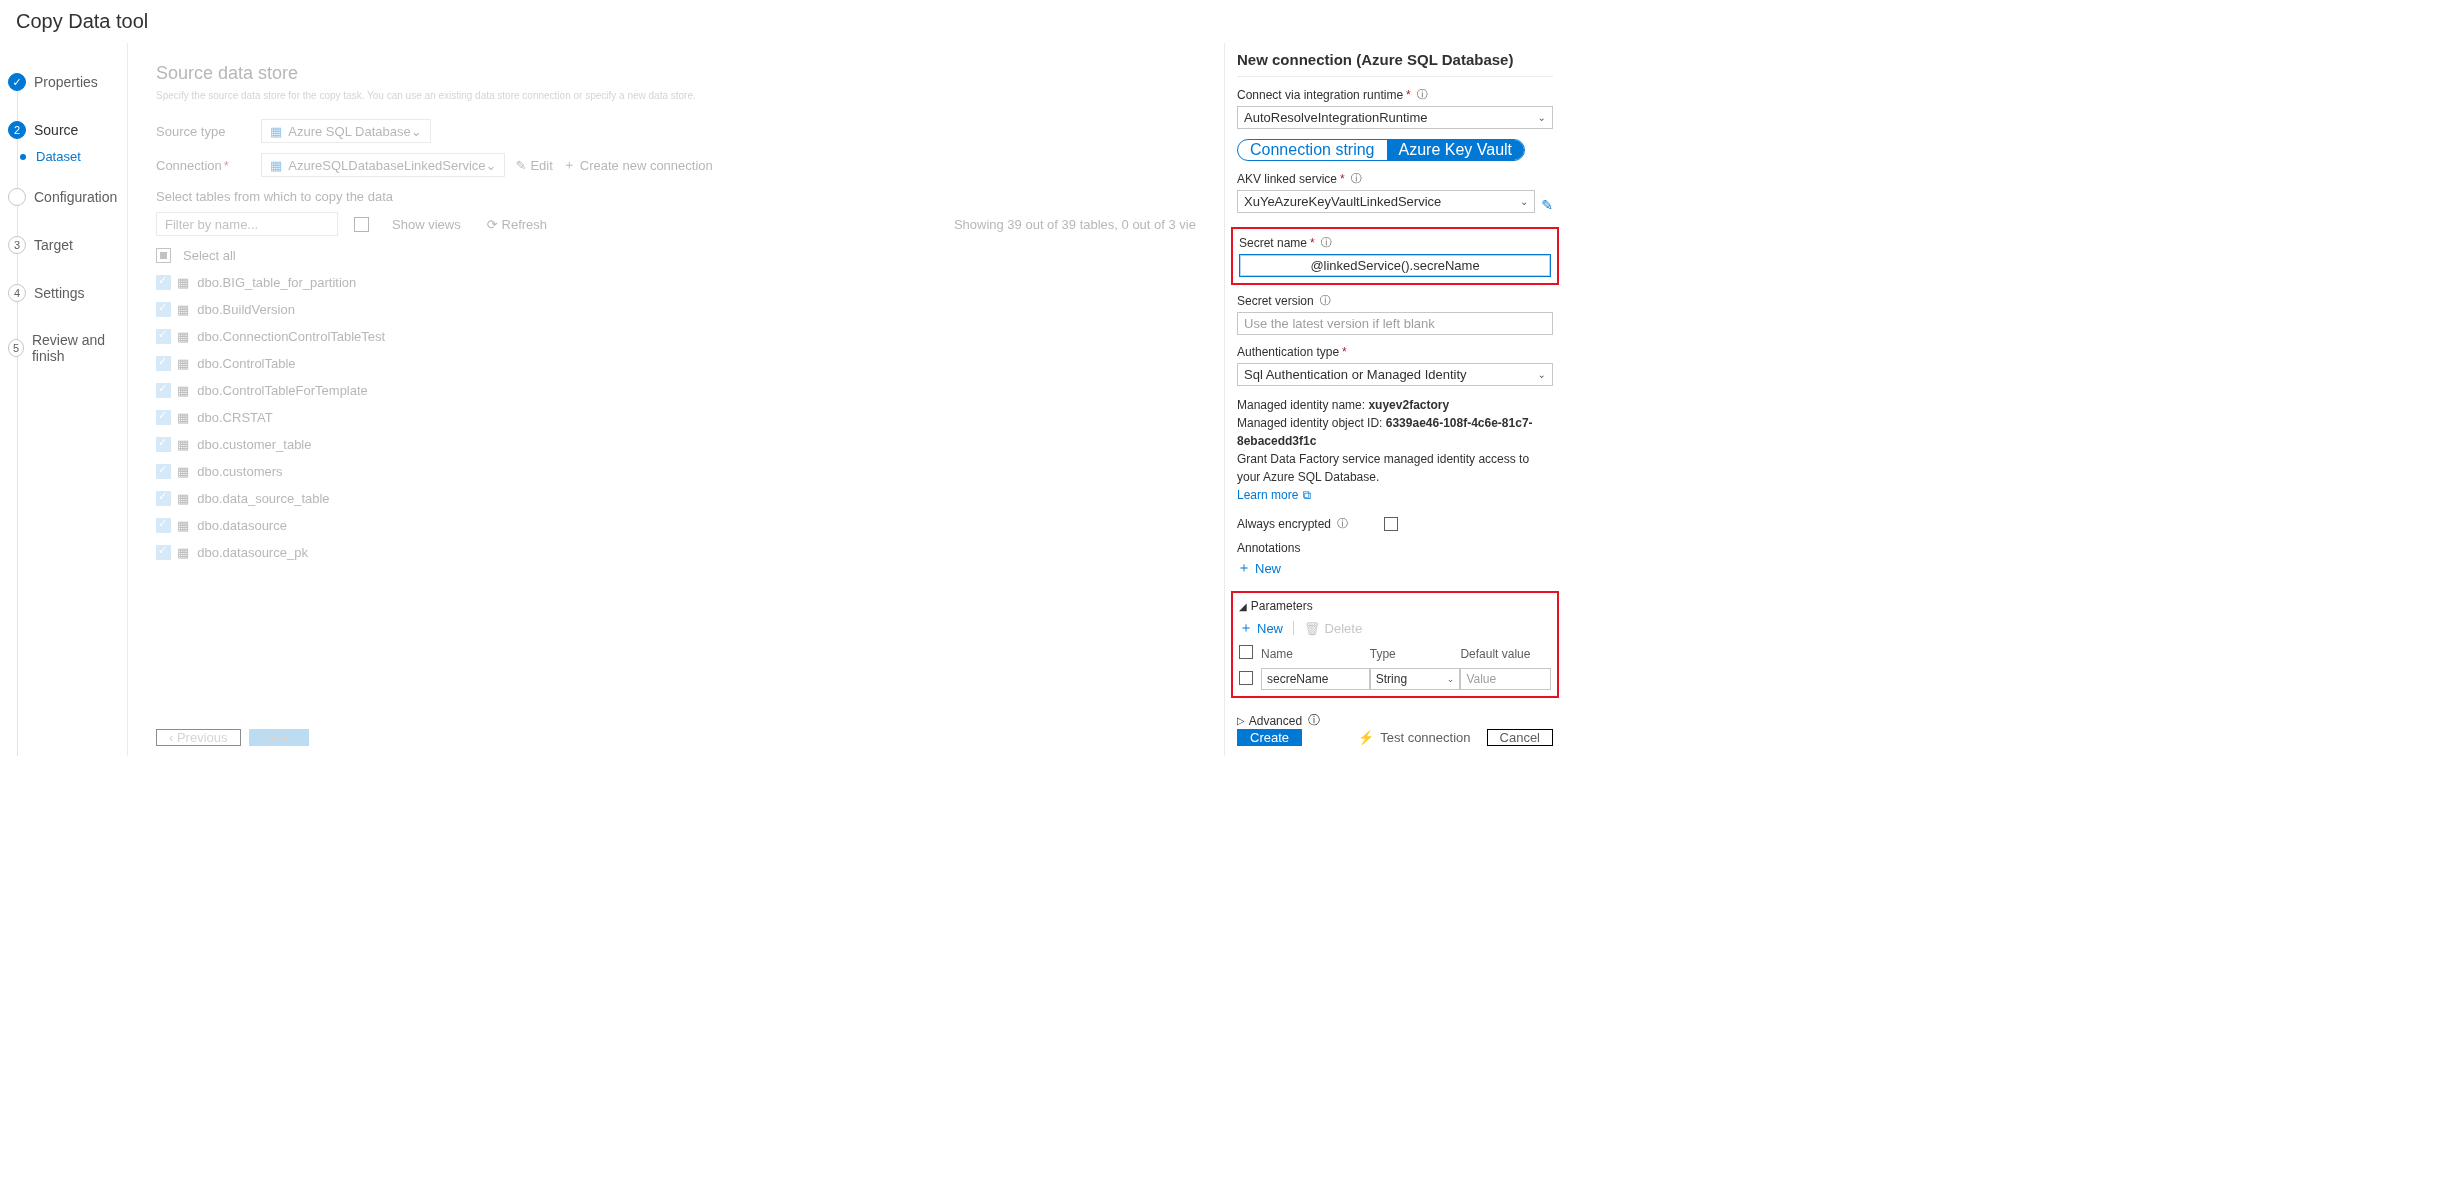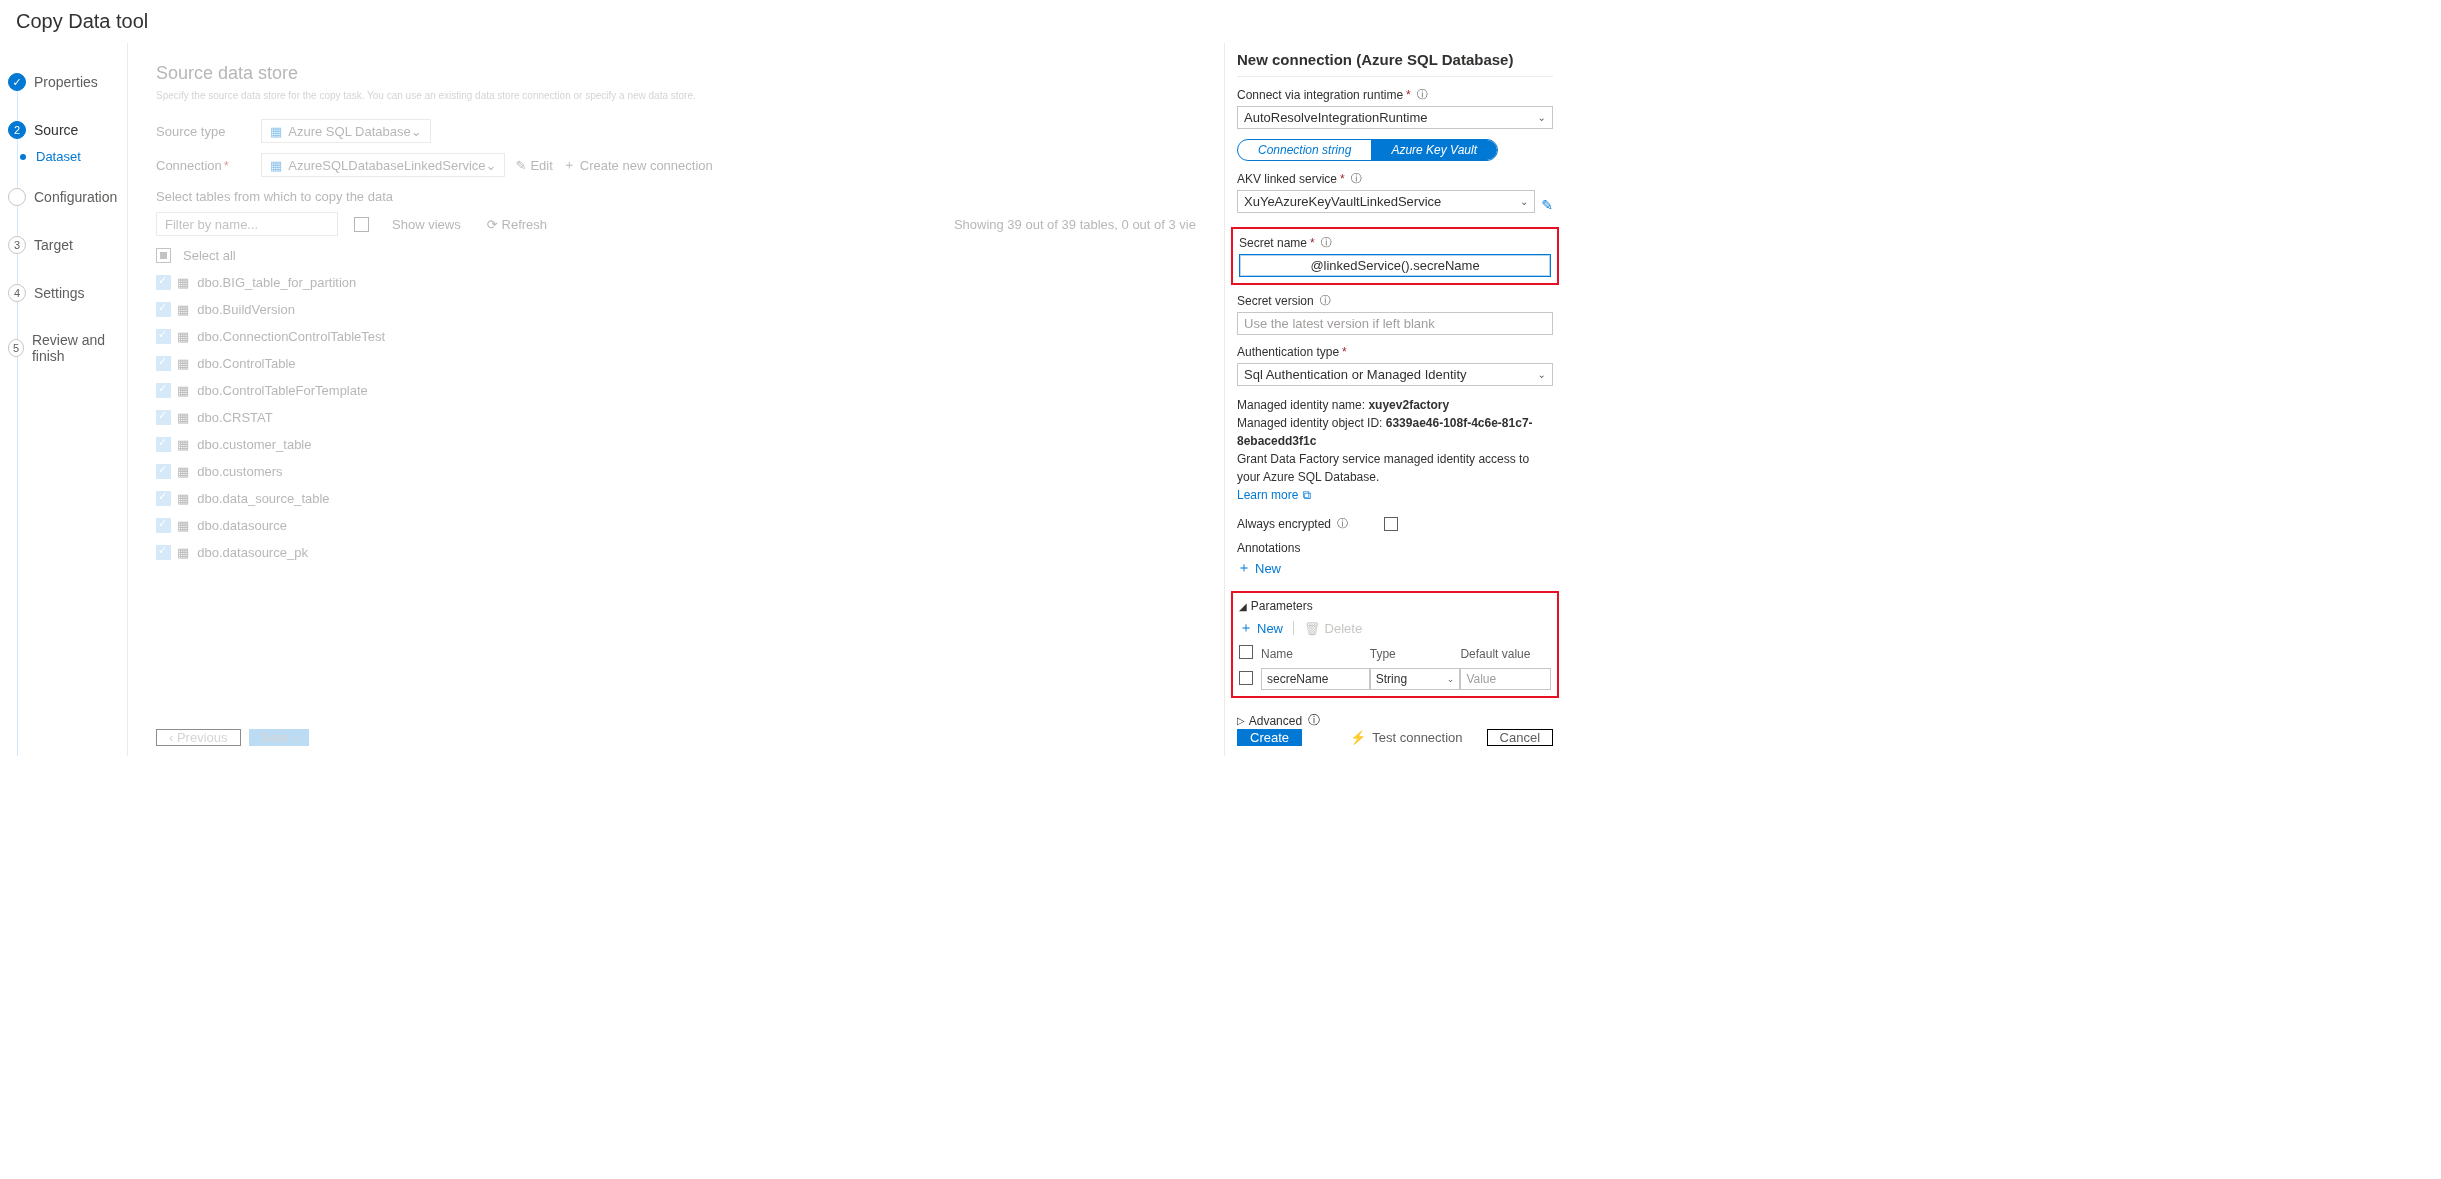--- a/index.html
+++ b/index.html
@@ -50,21 +50,21 @@
 .side-panel { width: 341px; border-left: 1px solid #edebe9; padding: 8px 12px; display: flex; flex-direction: column; position: relative; }
 .side-panel h3 { font-size: 15px; font-weight: 600; margin-bottom: 8px; }
 .side-panel hr { border: none; border-top: 1px solid #edebe9; margin: 0 0 10px; }
 .form-label { font-size: 12px; color: #323130; margin-bottom: 4px; display: flex; align-items: center; }
 .form-label .req { color: #a4262c; margin-left: 3px; }
 .form-label .info { margin-left: 6px; color: #605e5c; font-size: 11px; }
 .form-select, .form-input { width: 100%; border: 1px solid #c8c6c4; padding: 3px 6px; font-size: 13px; height: 23px; display: flex; align-items: center; background: #fff; color: #323130; }
 .form-select .chev { margin-left: auto; color: #605e5c; font-size: 10px; }
 .form-group { margin-bottom: 10px; }
 .pill-toggle { display: flex; border: 1px solid #0078d4; border-radius: 12px; overflow: hidden; width: fit-content; height: 22px; margin-bottom: 10px; }
-.pill-toggle .pill { padding: 2px 20px; font-size: 12px; cursor: pointer; display: flex; align-items: center; color: #0078d4; font-style: italic; }
+.pill-toggle .pill { padding: 2px 12px; font-size: 16px; cursor: pointer; display: flex; align-items: center; color: #0078d4; }
 .pill-toggle .pill.active { background: #0078d4; color: #fff; }
 .akv-row { display: flex; align-items: flex-end; gap: 6px; }
 .edit-icon { color: #0078d4; font-size: 14px; }
 .highlight-box { border: 2px solid #e81123; padding: 6px 6px 6px 6px; margin: 4px -6px 8px -6px; }
 .form-input.value { color: #323130; }
 .form-input.placeholder { color: #a19f9d; }
 .identity-text { font-size: 12px; color: #323130; line-height: 1.5; }
 .identity-text .bold { font-weight: 600; }
 .learn-link { color: #0078d4; font-size: 12px; display: inline-flex; align-items: center; }
 .learn-link .ext { margin-left: 4px; }
@@ -73,21 +73,21 @@
 .new-link { color: #0078d4; display: inline-flex; align-items: center; font-size: 13px; }
 .new-link .plus { margin-right: 4px; font-size: 14px; }
 .param-toolbar { display: flex; align-items: center; gap: 10px; margin-bottom: 8px; }
 .delete-link { color: #c8c6c4; display: inline-flex; align-items: center; font-size: 13px; }
 .delete-link .icon { margin-right: 4px; }
 .param-grid { display: grid; grid-template-columns: 22px 1.2fr 1fr 1fr; align-items: center; font-size: 12px; }
 .param-grid .hdr { color: #605e5c; font-weight: 400; padding-bottom: 6px; }
 .param-grid .cell-input { border: 1px solid #c8c6c4; padding: 2px 5px; height: 22px; display: flex; align-items: center; font-size: 12px; }
 .param-grid .cell-input.placeholder { color: #a19f9d; }
 .param-grid .cell-input .chev { margin-left: auto; font-size: 9px; color: #605e5c; }
-.panel-footer { position: absolute; bottom: 10px; left: 12px; right: 12px; display: flex; align-items: center; gap: 24px; justify-content: space-between; }
+.panel-footer { position: absolute; bottom: 10px; left: 12px; right: 12px; display: flex; align-items: center; gap: 16px; justify-content: space-between; }
 .panel-footer .spacer { flex: 1; }
 .panel-footer .test-link { color: #605e5c; display: inline-flex; align-items: center; }
 .panel-footer .test-link .icon { color: #0078d4; margin-right: 6px; }
 .sep { width: 1px; height: 14px; background: #d2d0ce; }
 .ck { width: 14px; height: 14px; border: 1px solid #605e5c; display: inline-block; }
 .form-input.focused { border: 1px solid #0078d4; box-shadow: 0 0 0 1px rgba(0,120,212,0.3) inset; justify-content: center; }
 </style>
 </head>
 <body>
 

